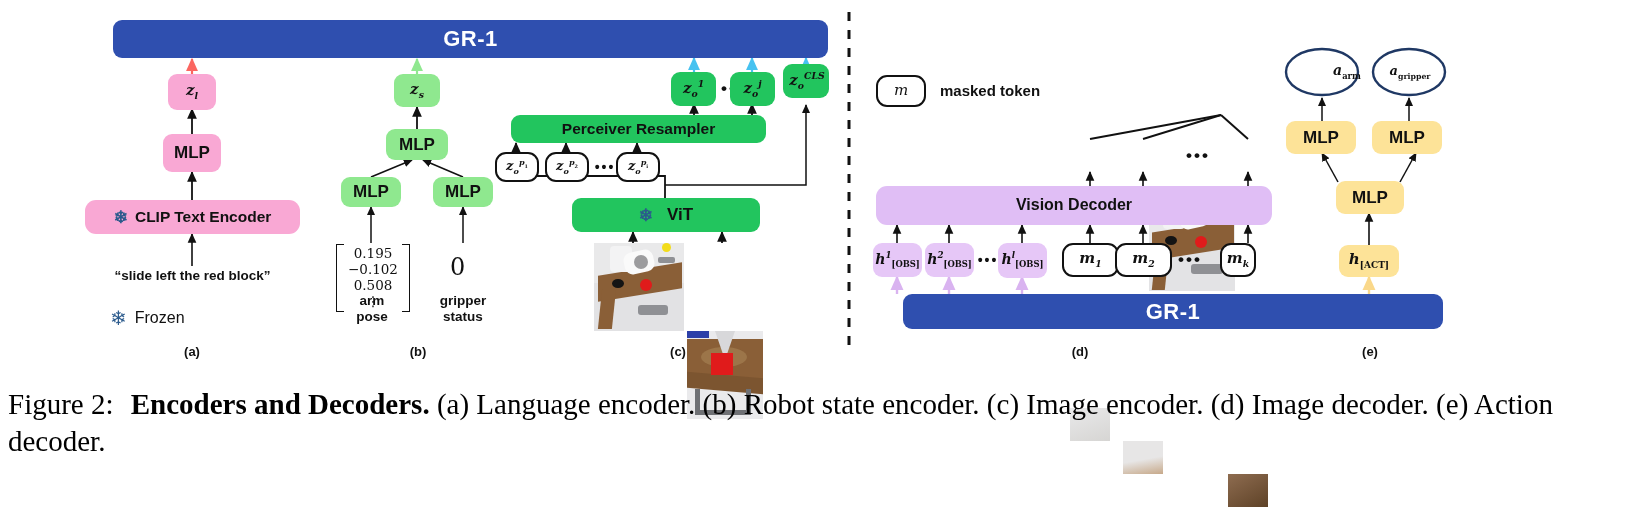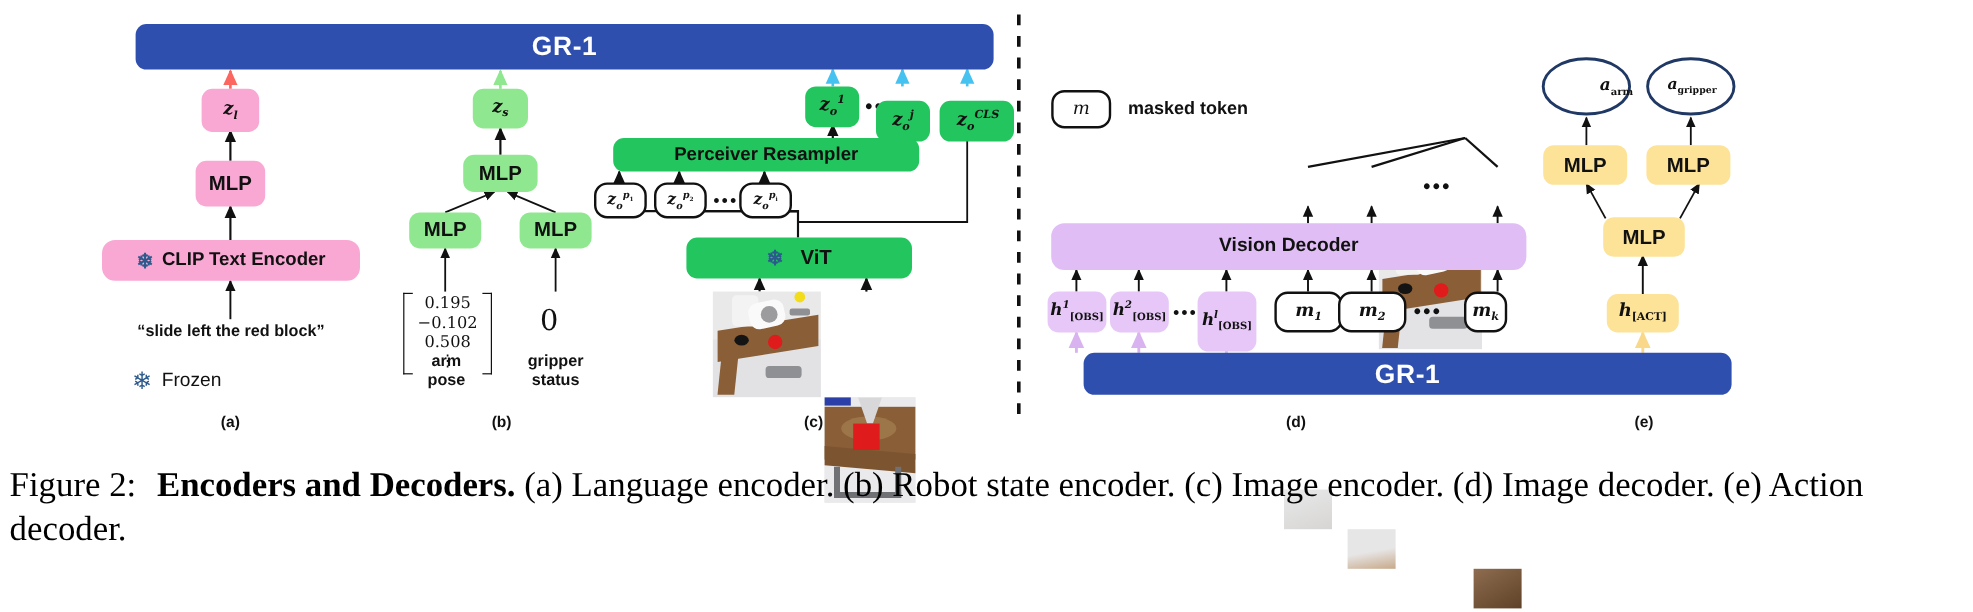--- a/index.html
+++ b/index.html
@@ -210,24 +210,24 @@
     <div>gripper</div>
     <div>status</div>
   </div>
 
   <div class="abs cap-lbl" style="left:378px;top:344px;width:80px;">(b)</div>
 
   <div class="abs node rnd blue" style="left:671px;top:72px;width:45px;height:34px;">
     <span class="tok"><i>z</i><sub class="s">o</sub><sup class="s">1</sup></span>
   </div>
   <div class="abs dots" style="left:718px;top:72px;width:30px;height:34px;">•••</div>
-  <div class="abs node rnd blue" style="left:730px;top:84px;width:45px;height:34px;">
+  <div class="abs node rnd blue" style="left:730px;top:72px;width:45px;height:34px;">
     <span class="tok"><i>z</i><sub class="s">o</sub><sup class="s">j</sup></span>
   </div>
-  <div class="abs node rnd blue" style="left:783px;top:84px;width:62px;height:34px;overflow:hidden;">
+  <div class="abs node rnd blue" style="left:783px;top:64px;width:46px;height:34px;overflow:hidden;">
     <span class="tok" style="margin-left:2px;"><i>z</i><sub class="s">o</sub><sup class="s">CLS</sup></span>
   </div>
 
   <div class="abs node rnd blue" style="left:511px;top:115px;width:255px;height:28px;font-size:15.5px;">Perceiver Resampler</div>
 
   <div class="abs node white-tok" style="left:495px;top:152px;width:44px;height:30px;">
     <span class="tok" style="font-size:13px;"><i>z</i><sub class="s">o</sub><sup class="s">p<sub class="r">1</sub></sup></span>
   </div>
   <div class="abs node white-tok" style="left:545px;top:152px;width:44px;height:30px;">
     <span class="tok" style="font-size:13px;"><i>z</i><sub class="s">o</sub><sup class="s">p<sub class="r">2</sub></sup></span>
@@ -303,21 +303,21 @@
 
   <div class="abs node rnd purple" style="left:876px;top:186px;width:396px;height:39px;font-size:16px;border-radius:11px;">Vision Decoder</div>
 
   <div class="abs node rnd purple-lite" style="left:873px;top:243px;width:49px;height:34px;">
     <span class="tok" style="font-size:14px;"><i>h</i><sup class="s">1</sup><sub class="r">[OBS]</sub></span>
   </div>
   <div class="abs node rnd purple-lite" style="left:925px;top:243px;width:49px;height:34px;">
     <span class="tok" style="font-size:14px;"><i>h</i><sup class="s">2</sup><sub class="r">[OBS]</sub></span>
   </div>
   <div class="abs dots" style="left:977px;top:243px;width:22px;height:34px;font-size:14px;">•••</div>
-  <div class="abs node rnd purple-lite" style="left:998px;top:243px;width:49px;height:50px;text-align:right;">
+  <div class="abs node rnd purple-lite" style="left:998px;top:243px;width:49px;height:35px;text-align:right;">
     <span class="tok" style="font-size:14px;"><i>h</i><sup class="s">l</sup><sub class="r">[OBS]</sub></span>
   </div>
 
   <div class="abs node white-tok" style="left:1062px;top:243px;width:57px;height:34px;">
     <span class="tok" style="font-size:15px;"><i>m</i><sub class="s">1</sub></span>
   </div>
   <div class="abs node white-tok" style="left:1115px;top:243px;width:57px;height:34px;">
     <span class="tok" style="font-size:15px;"><i>m</i><sub class="s">2</sub></span>
   </div>
   <div class="abs dots" style="left:1176px;top:243px;width:28px;height:34px;">•••</div>

